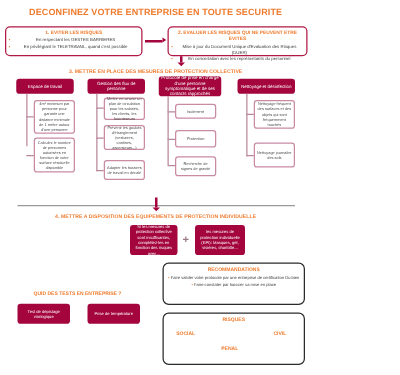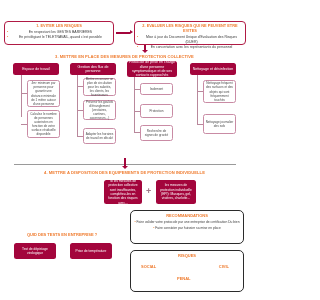--- a/index.html
+++ b/index.html
@@ -138,20 +138,21 @@
   }
   .plus{
     position:absolute;color:#9d7a88;font-size:9px;font-weight:bold;line-height:1;
   }
 </style>
 </head>
 <body>
 
 <div class="page">
 
+  <div class="title">DECONFINEZ VOTRE ENTREPRISE EN TOUTE SECURITE</div>
 
   <div class="wbox" style="left:4px;top:21px;width:110px;height:24px;">
     <div class="hdr">1.    EVITER LES RISQUES</div>
     <ul>
       <li>En respectant les GESTES BARRIERES</li>
       <li>En privilégiant le TELETRAVAIL, quand c'est possible</li>
     </ul>
   </div>
 
   <div class="arrow-h" style="left:116px;top:32px;width:14px;"></div>

